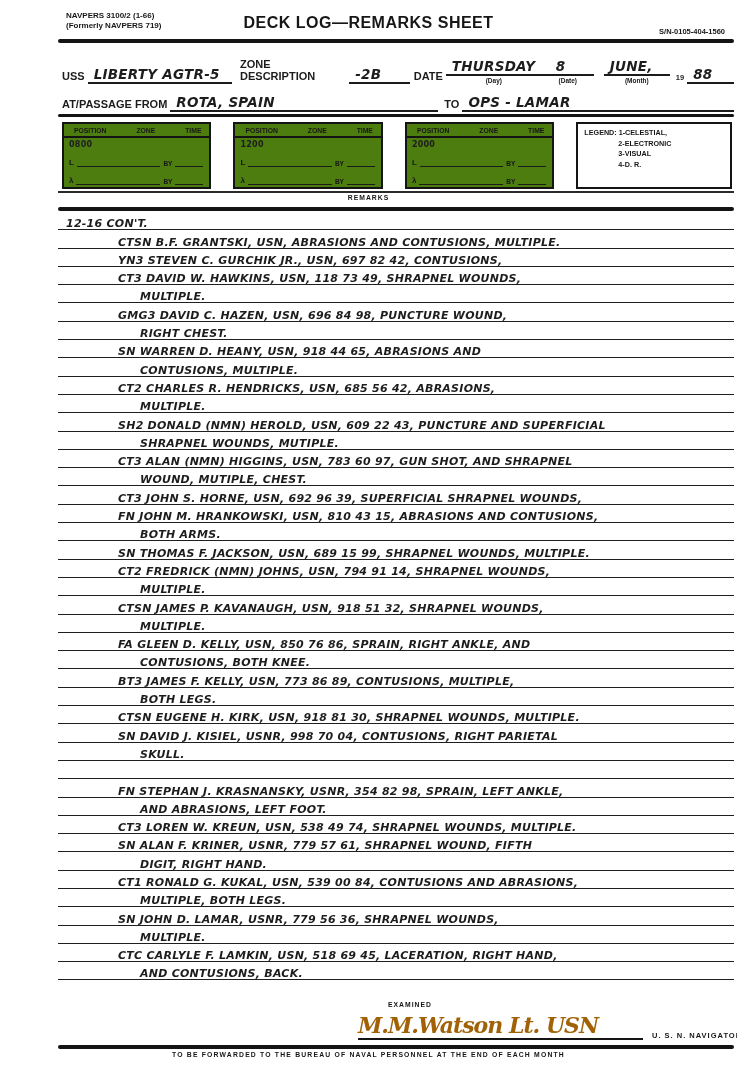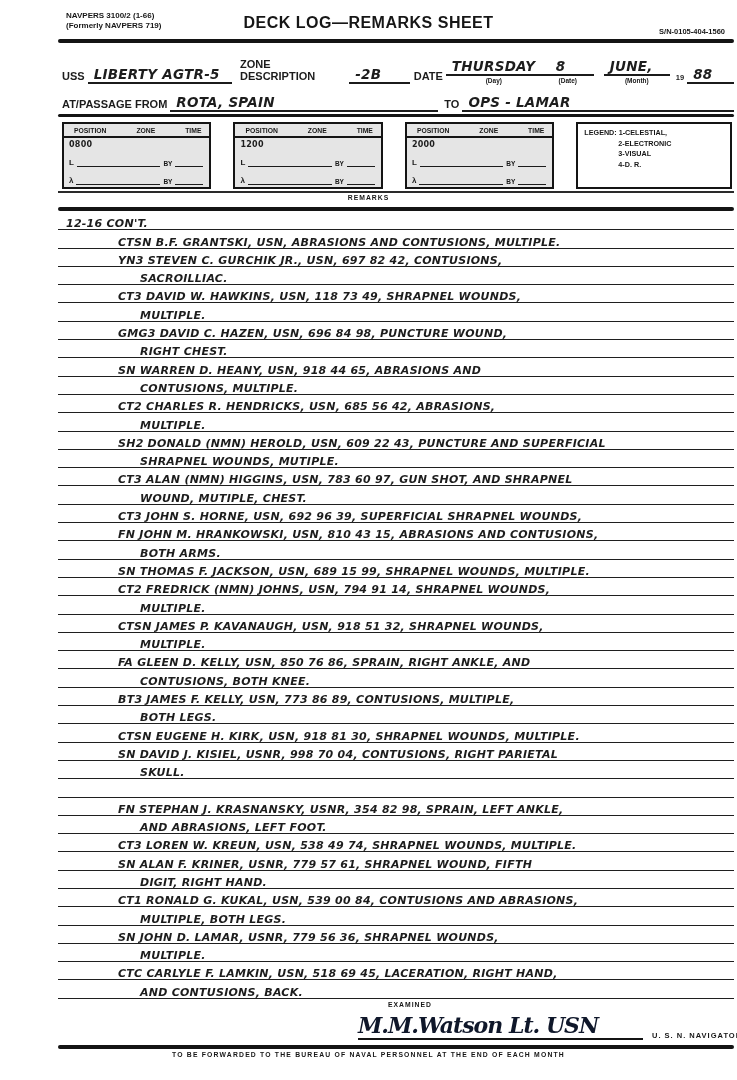--- a/index.html
+++ b/index.html
@@ -8,41 +8,41 @@
     font-family:"Liberation Sans",sans-serif;color:#161616;overflow:hidden;
   }
   .lbl{font-weight:bold;color:#1c1c1c;}
   
   .hw{
     font-family:"DejaVu Sans",sans-serif;font-style:italic;font-weight:600;
     color:#1d1d1d;letter-spacing:.25px;white-space:nowrap;
   }
   .script{
     font-family:"DejaVu Serif",serif;font-style:italic;font-weight:700;
-    font-size:22px;color:#0f172a;letter-spacing:-1px;
+    font-size:22px;color:#a16207;letter-spacing:-1px;
   }
   .thick-rule{position:absolute;left:58px;right:3px;height:3.5px;background:#141414;border-radius:2px;}
   .thin-rule{position:absolute;left:58px;right:3px;height:1.5px;background:#2a2a2a;}
 
   
   .form-no{position:absolute;left:66px;top:11px;font-size:8px;line-height:10px;font-weight:bold;}
   .doc-title{position:absolute;left:0;right:0;top:14px;text-align:center;font-size:16px;font-weight:bold;letter-spacing:.5px;}
   .serial{position:absolute;right:12px;top:27px;font-size:7.5px;font-weight:bold;}
 
   
   .shiprow{position:absolute;left:62px;right:3px;display:flex;align-items:flex-end;}
   .shiprow .lbl{font-size:11px;padding:0 3px 2px 0;}
   .fill{border-bottom:2px solid #1b1b1b;display:flex;align-items:flex-end;justify-content:flex-start;height:18px;}
   .fill .hw{font-size:13.5px;padding-left:6px;}
   .date-col{display:flex;flex-direction:column;align-items:center;}
   .sub-lbl{font-size:6.5px;font-weight:bold;padding-top:1px;}
 
   
   .boxes{position:absolute;left:62px;right:5px;top:122px;display:flex;gap:22px;}
-  .pbox{width:152px;border:2.5px solid #141414;background:#e5e5e5;}
+  .pbox{width:152px;border:2.5px solid #141414;background:#4d7c0f;}
   .pbox-head{display:flex;justify-content:space-between;padding:3px 8px 2px 10px;border-bottom:2px solid #141414;}
   .pbox-head span{font-size:6.8px;font-weight:bold;}
   .pbox-time{font-size:8px;font-weight:bold;padding:2px 0 0 5px;height:11px;}
   .coord-row{display:flex;align-items:flex-end;padding:0 6px 2px 5px;height:16px;}
   .coord-row .clbl{font-size:8px;font-weight:bold;padding-right:3px;}
   .cline{flex:1;border-bottom:1.7px solid #1b1b1b;height:10px;}
   .cline.short{flex:0 0 28px;}
   .bylbl{font-size:6.5px;font-weight:bold;padding:0 3px;}
   .legend{width:148px;border:2.5px solid #141414;padding:4px 4px 2px 6px;}
   .legend div{font-size:7.2px;font-weight:bold;line-height:10.5px;}
@@ -200,23 +200,20 @@
 <div class="rlines">
     <div class="rline ind0">
       <span class="hw">12-16 CON'T.</span>
     </div>
     <div class="rline ind1">
       <span class="hw">CTSN B.F. GRANTSKI, USN, ABRASIONS AND CONTUSIONS, MULTIPLE.</span>
     </div>
     <div class="rline ind1">
       <span class="hw">YN3 STEVEN C. GURCHIK JR., USN, 697 82 42, CONTUSIONS,</span>
     </div>
-    <div class="rline ind2">
-      <span class="hw">SACROILLIAC.</span>
-    </div>
     <div class="rline ind1">
       <span class="hw">CT3 DAVID W. HAWKINS, USN, 118 73 49, SHRAPNEL WOUNDS,</span>
     </div>
     <div class="rline ind2">
       <span class="hw">MULTIPLE.</span>
     </div>
     <div class="rline ind1">
       <span class="hw">GMG3 DAVID C. HAZEN, USN, 696 84 98, PUNCTURE WOUND,</span>
     </div>
     <div class="rline ind2">

